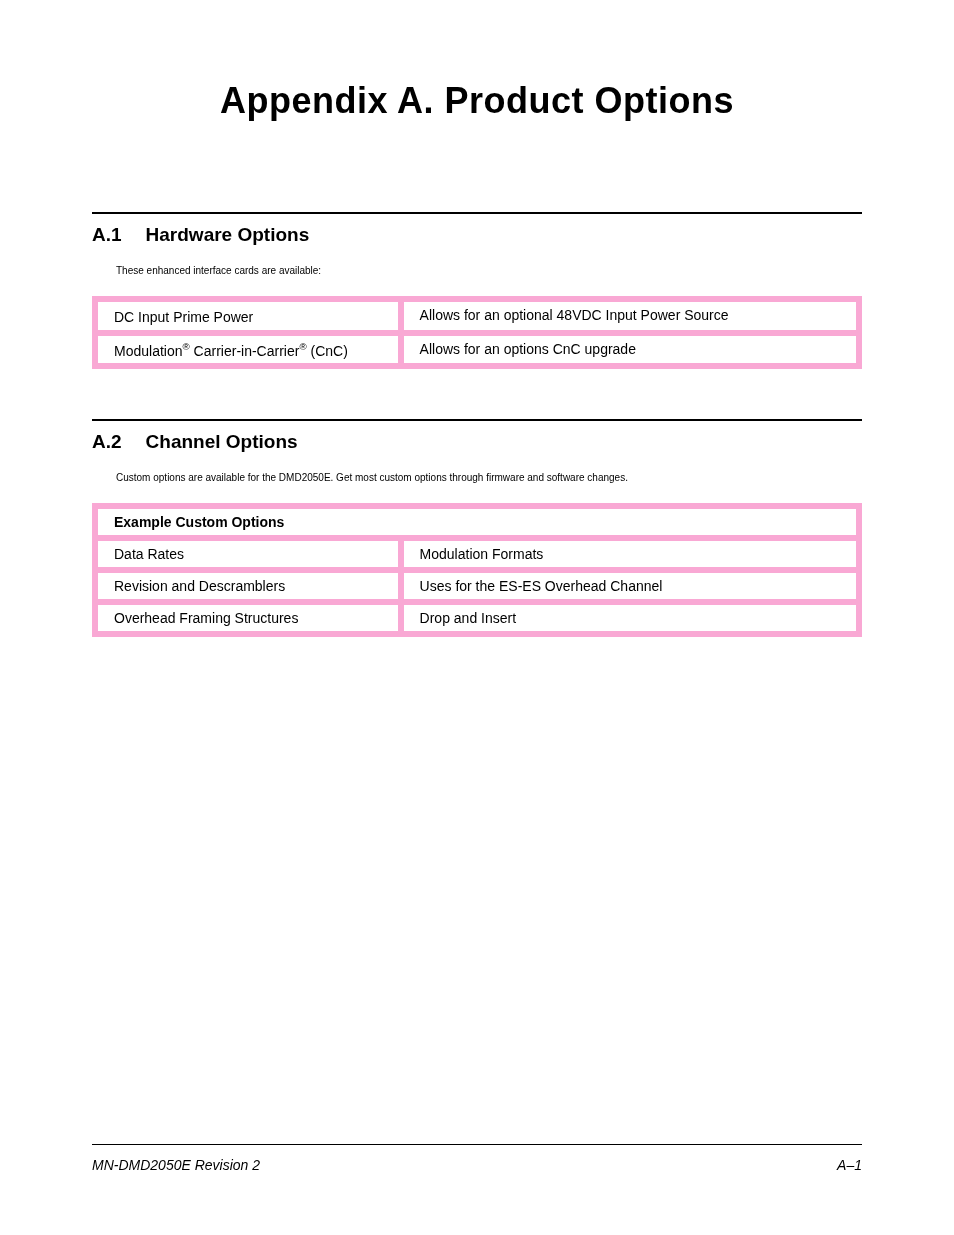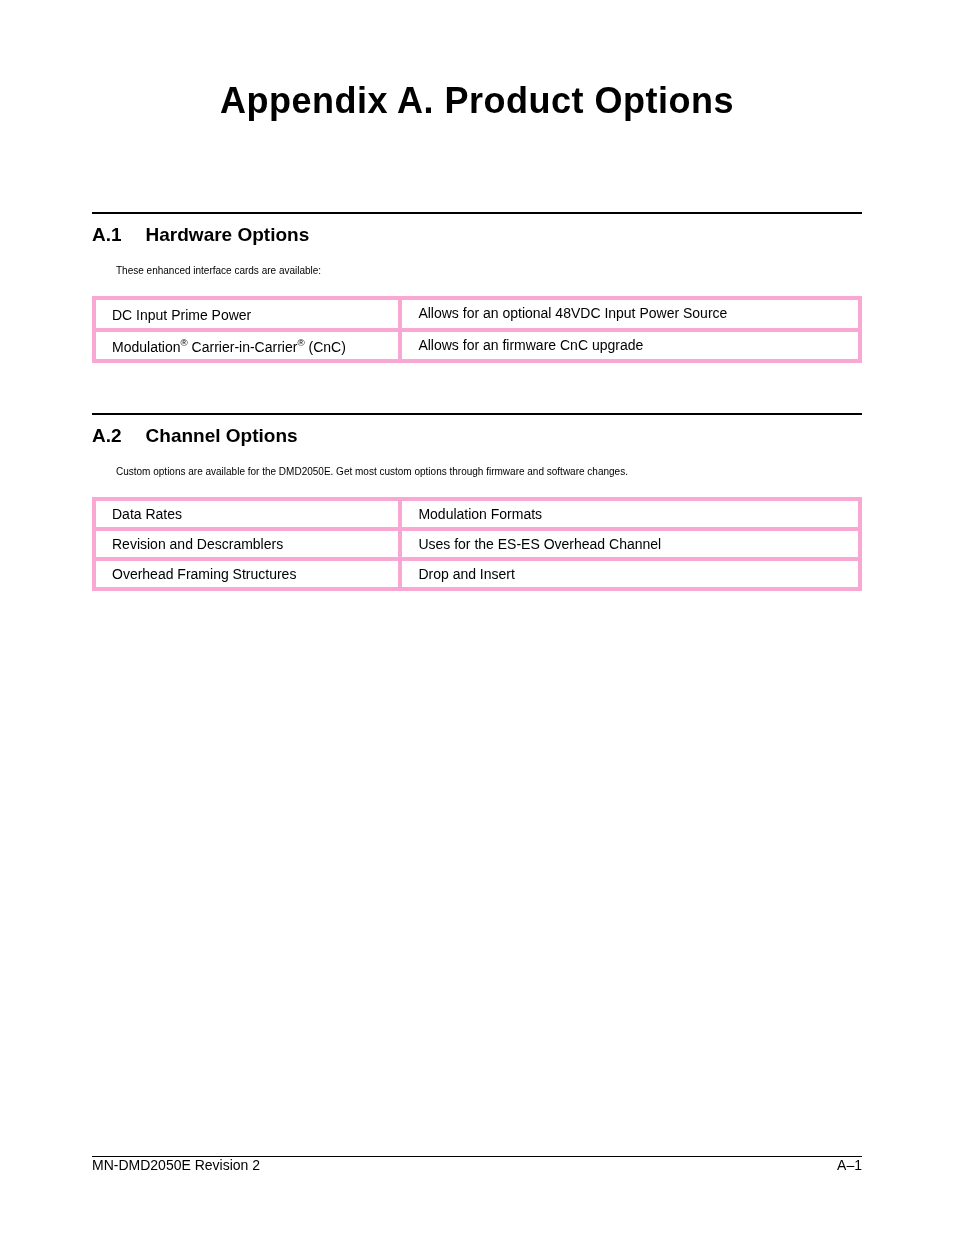--- a/index.html
+++ b/index.html
@@ -42,21 +42,21 @@
       margin-bottom: 16px;
       line-height: 1.8;
     }
     .options-table {
       width: 100%;
       border-collapse: collapse;
       margin-bottom: 50px;
       font-size: 14px;
     }
     .options-table td, .options-table th {
-      border: 4px solid #f9a8d4;
+      border: 6px solid #f9a8d4;
       padding: 5px 16px;
       text-align: left;
       vertical-align: top;
     }
     .options-table th {
       font-weight: bold;
     }
     .col-left {
       width: 40%;
     }
@@ -66,23 +66,25 @@
     sup {
       font-size: 0.7em;
       vertical-align: super;
     }
     .footer {
       position: absolute;
       bottom: 62px;
       left: 92px;
       right: 92px;
       border-top: 1px solid #000;
+      padding-top: 12px;
       font-size: 14px;
       display: flex;
       justify-content: space-between;
+      font-style: italic;
     }
   </style>
 </head>
 <body>
 
 <h1 class="main-title">Appendix A.   Product Options</h1>
 
 <hr class="section-divider">
 <h2 class="section-heading">
   <span class="section-number">A.1</span><span>Hardware Options</span>
@@ -90,33 +92,36 @@
 <p class="body-text">These enhanced interface cards are available:</p>
 
 <table class="options-table">
   <tbody>
       <tr>
     <td class="col-left"><span>DC Input Prime Power</span><sup></sup><span></span><sup></sup><span></span></td>
     <td class="col-right">Allows for an optional 48VDC Input Power Source</td>
   </tr>
   <tr>
     <td class="col-left"><span>Modulation</span><sup>®</sup><span> Carrier-in-Carrier</span><sup>®</sup><span> (CnC)</span></td>
-    <td class="col-right">Allows for an firmware CnC upgrade</td>
+    <td class="col-right">Allows for an options CnC upgrade</td>
   </tr>
 </tbody>
   </table>
 
 <hr class="section-divider">
 <h2 class="section-heading">
   <span class="section-number">A.2</span><span>Channel Options</span>
 </h2>
 <p class="body-text">Custom options are available for the DMD2050E.  Get most custom options through firmware and software changes.</p>
 
 <table class="options-table">
   <tbody>
+      <tr>
+    <th colspan="2">Example Custom Options</th>
+  </tr>
   <tr>
     <td class="col-left">Data Rates</td>
     <td class="col-right">Modulation Formats</td>
   </tr>
   <tr>
     <td class="col-left">Revision and Descramblers</td>
     <td class="col-right">Uses for the ES-ES Overhead Channel</td>
   </tr>
   <tr>
     <td class="col-left">Overhead Framing Structures</td>

